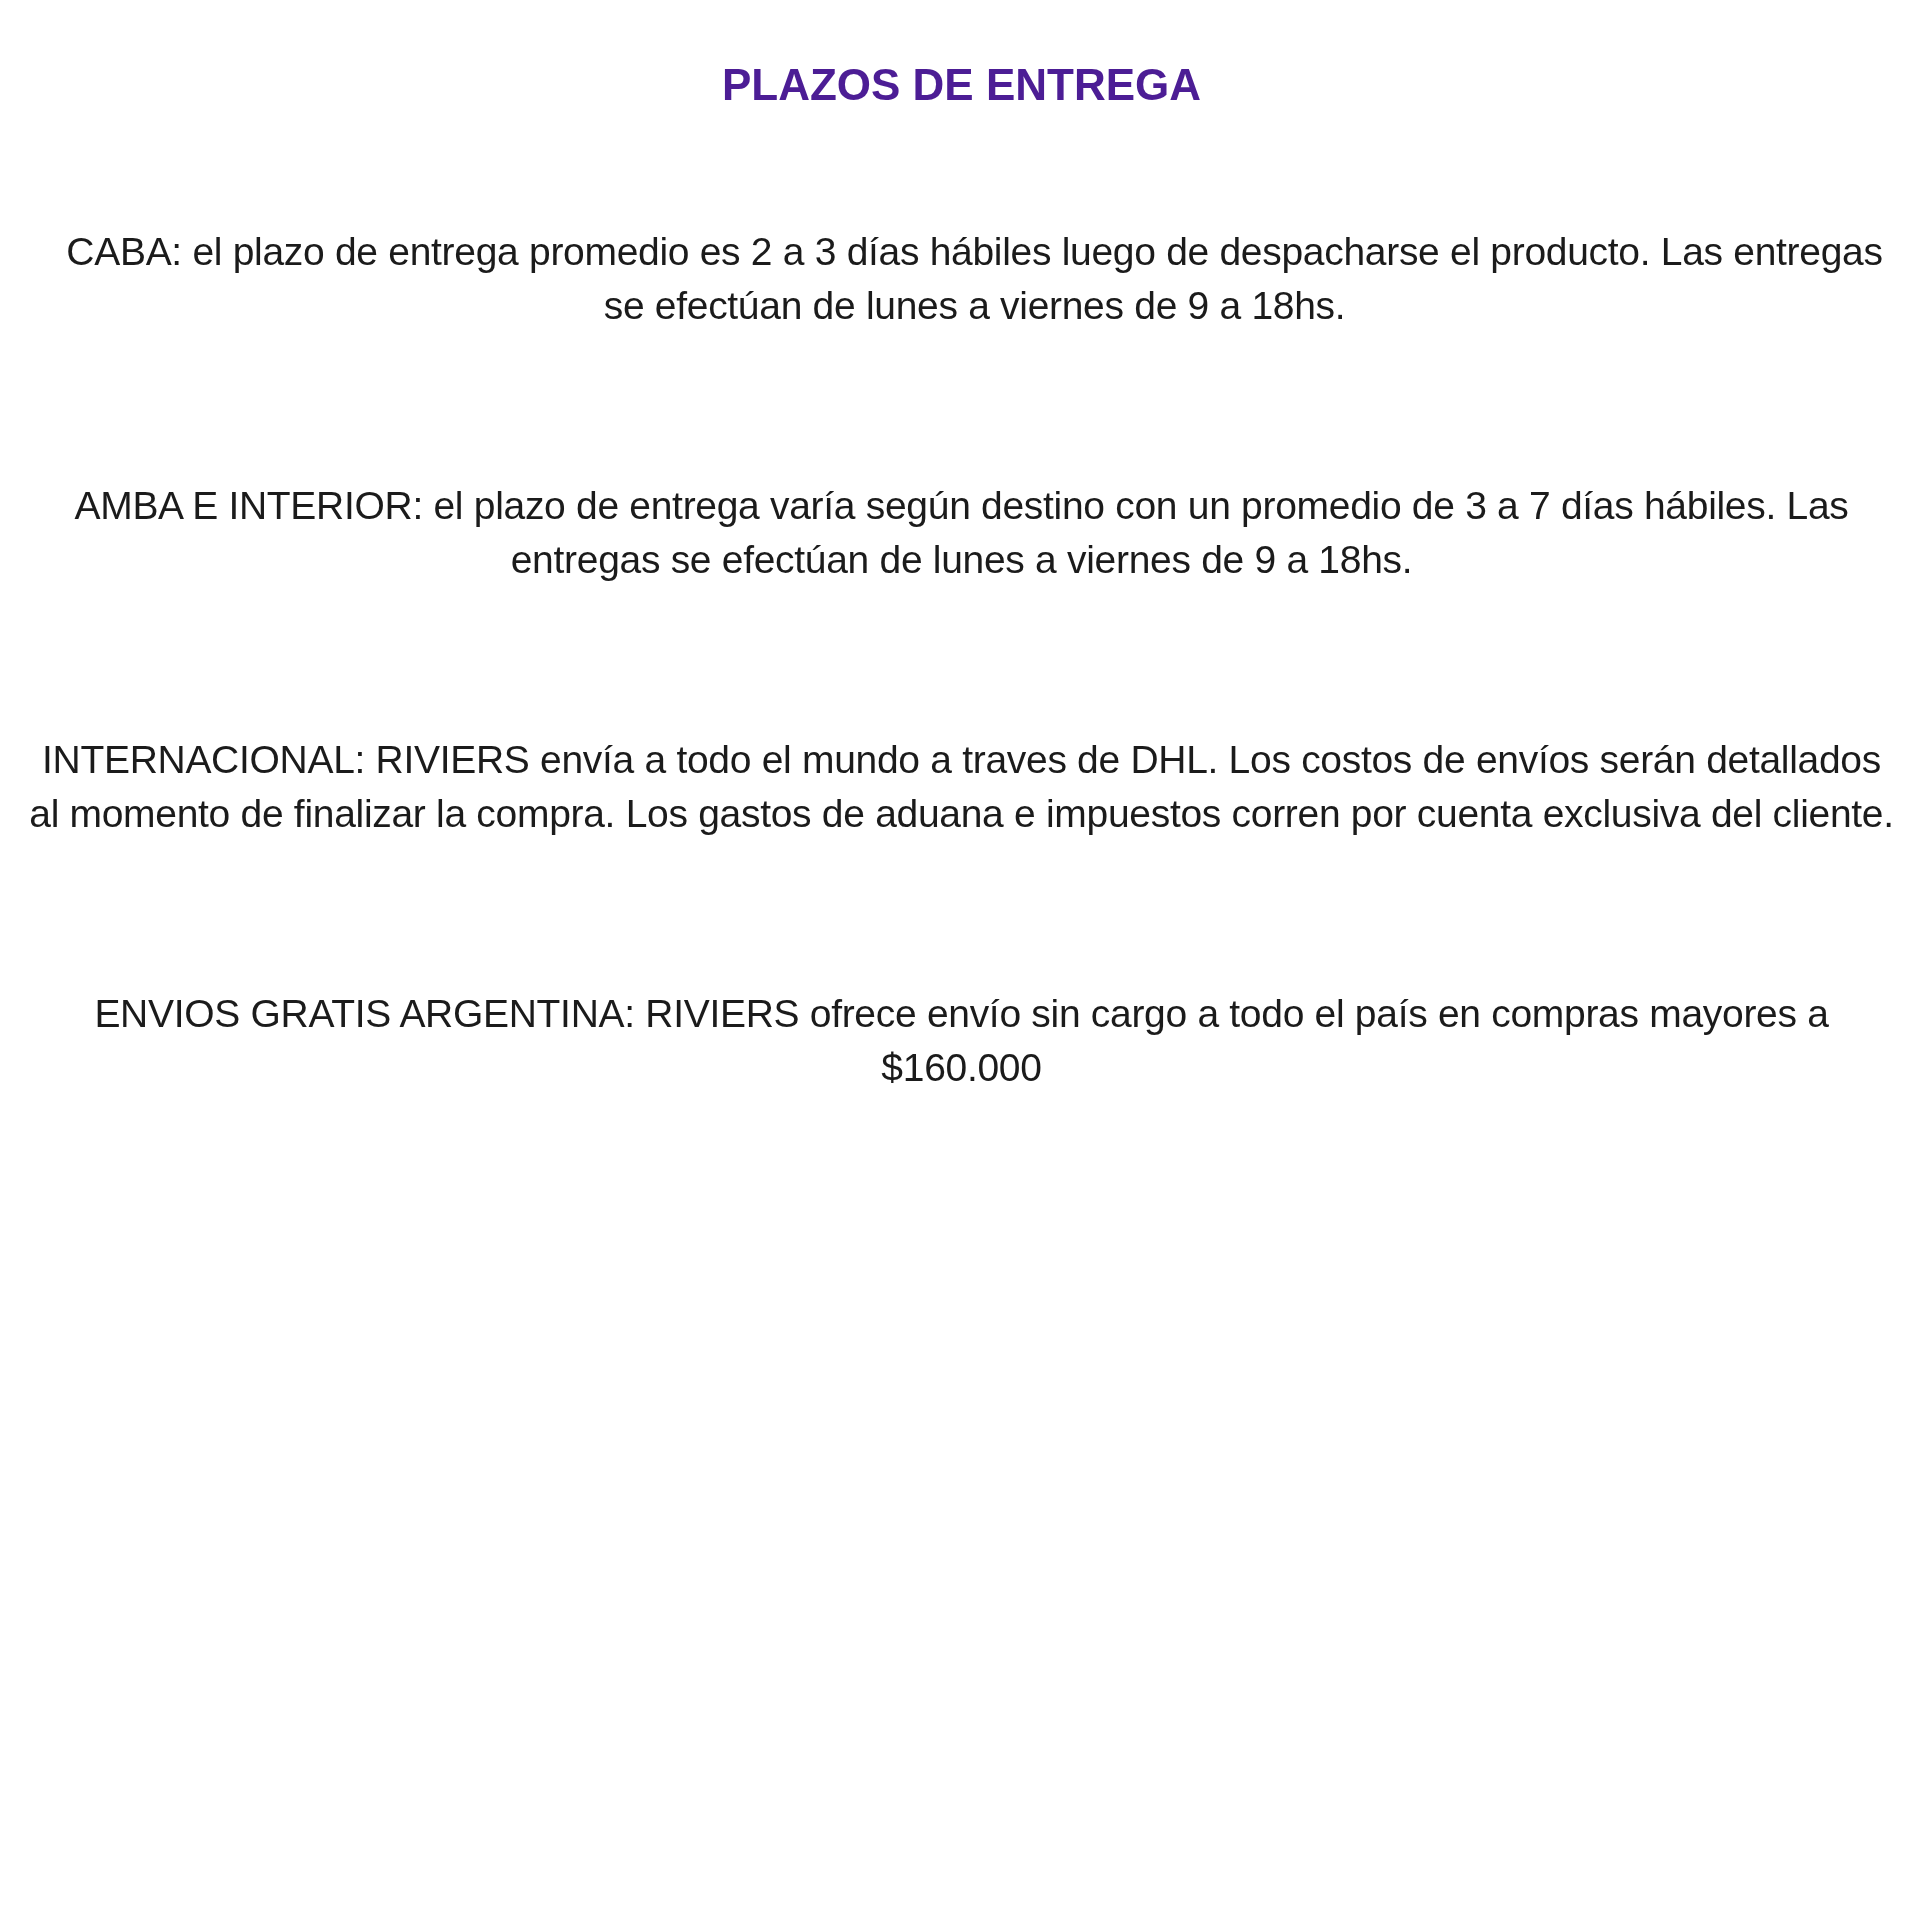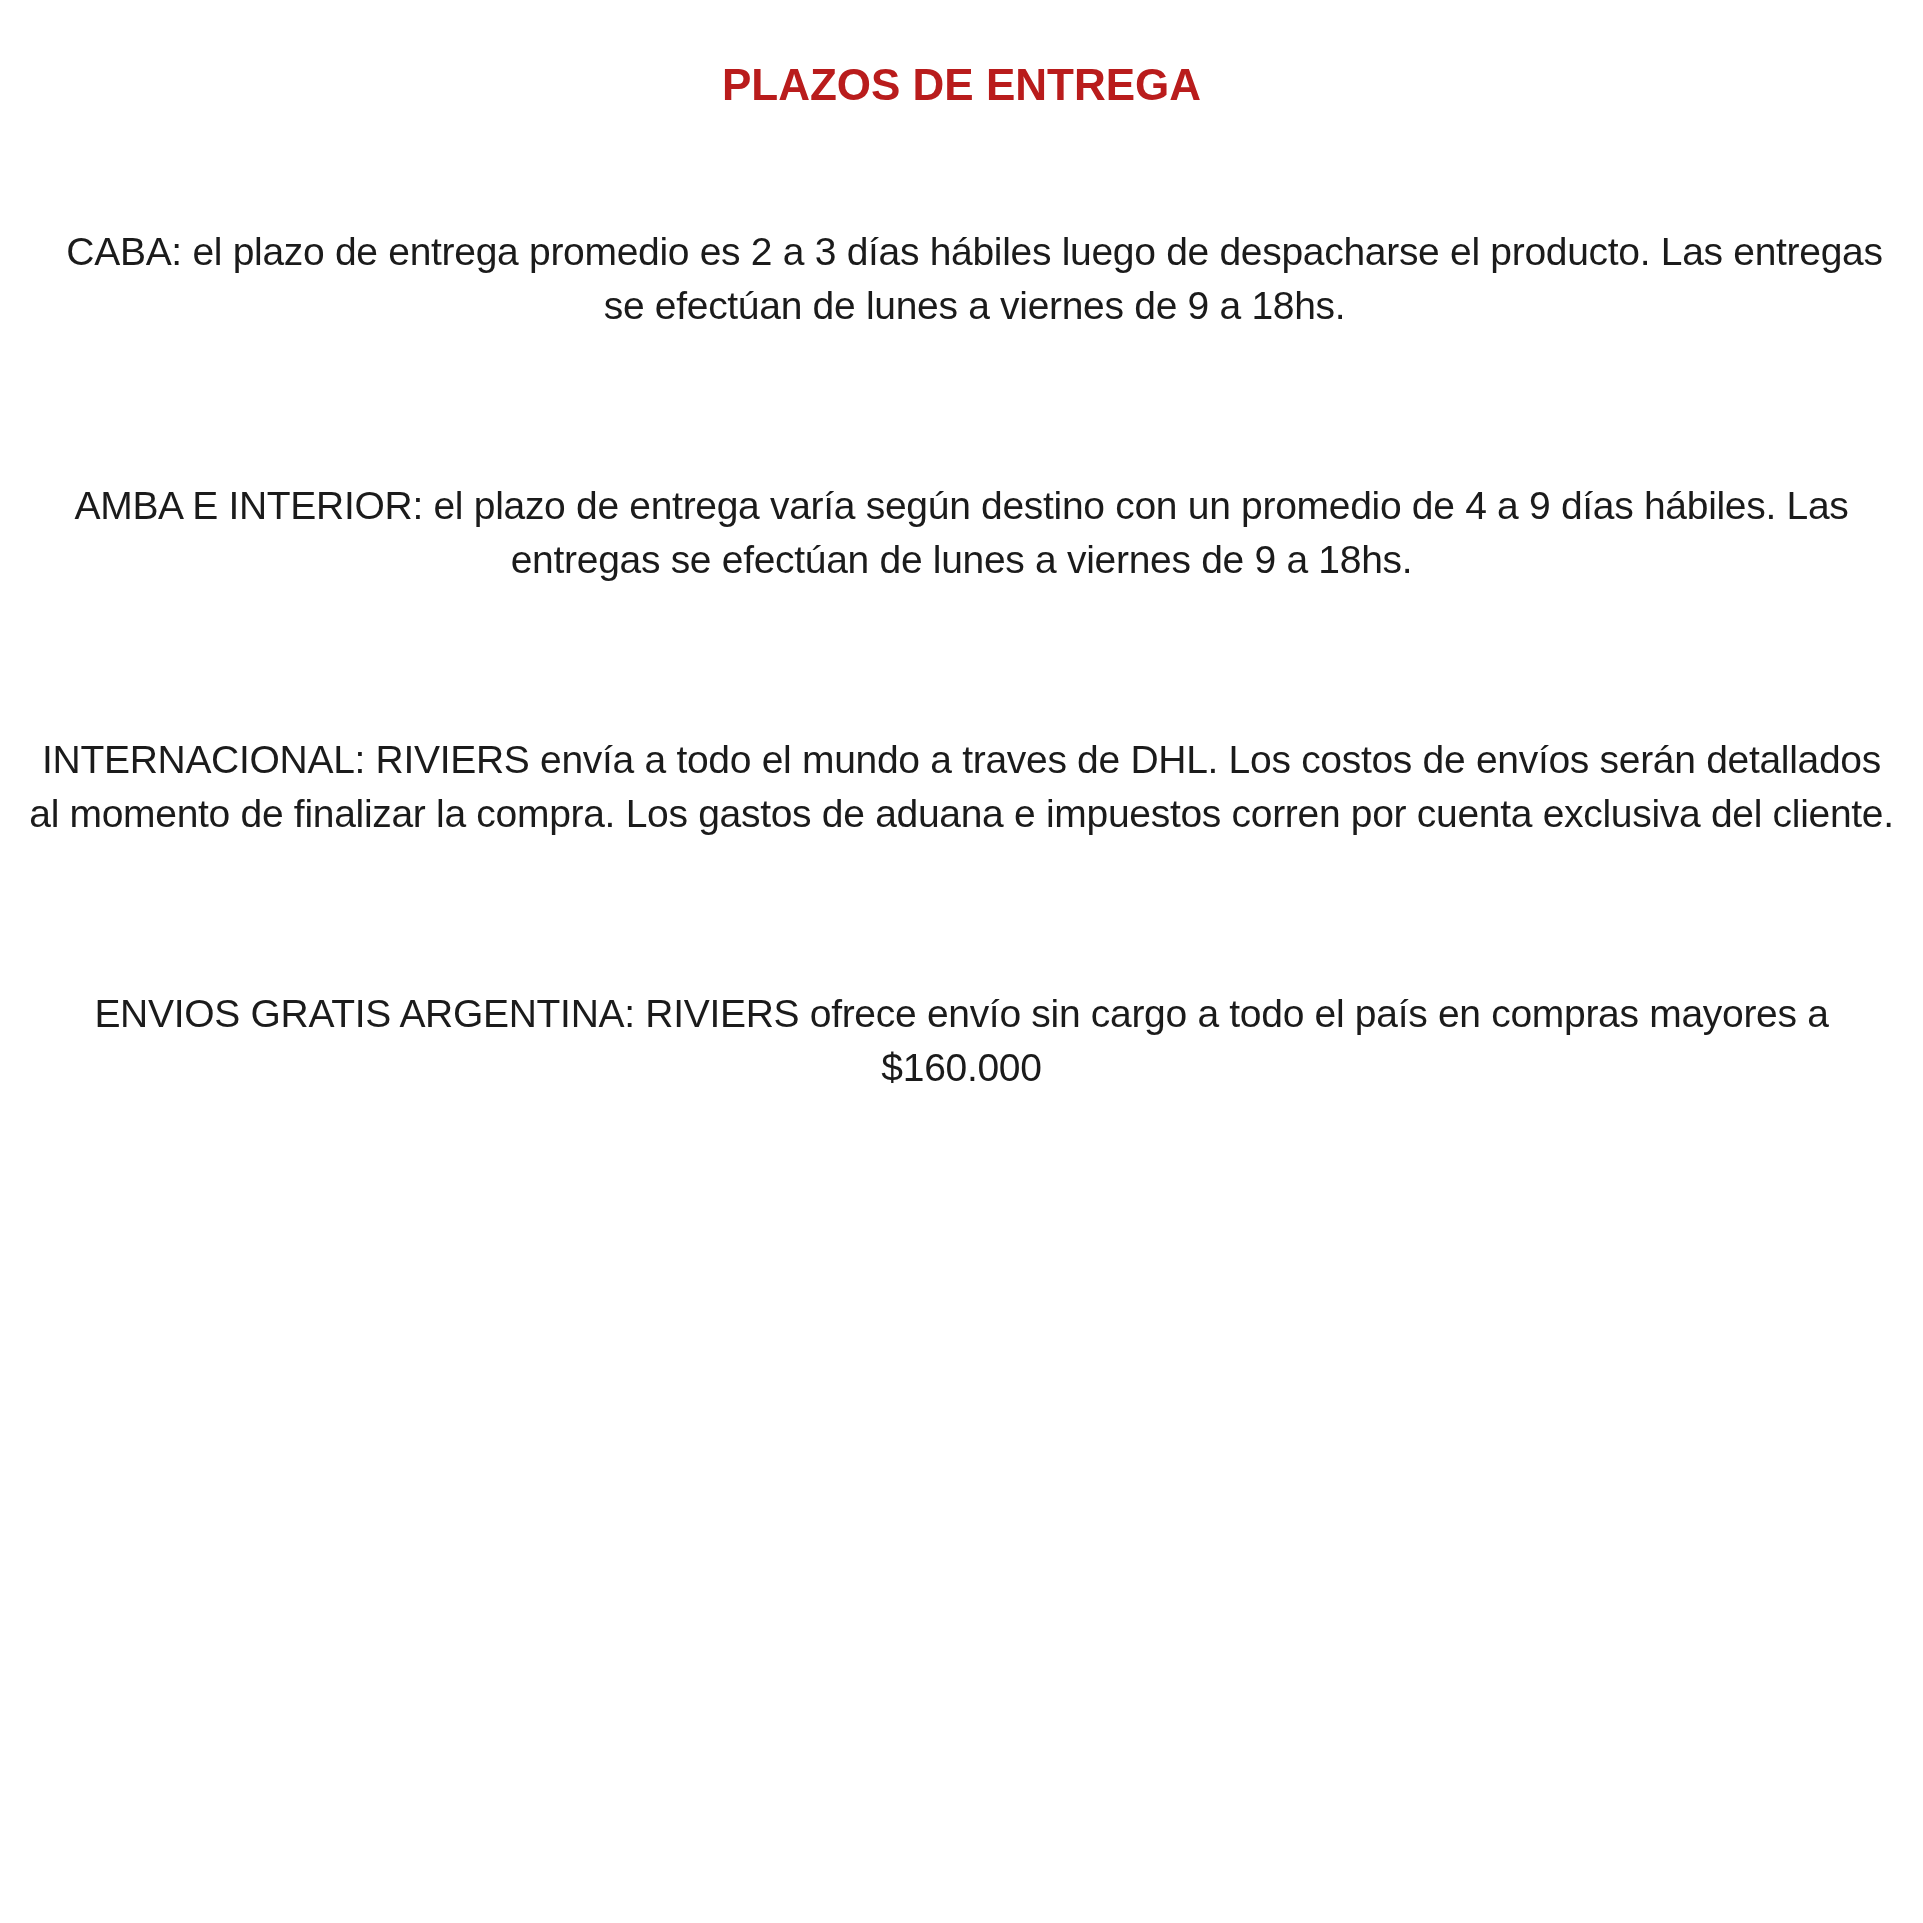--- a/index.html
+++ b/index.html
@@ -19,21 +19,21 @@
     height: 1923px;
     padding: 59px 22px 0;
     background: #ffffff;
   }
   .page-title {
     margin: 0;
     text-align: center;
     font-size: 44px;
     line-height: 52px;
     font-weight: 700;
-    color: #b91c1c;
+    color: #4c1d95;
     letter-spacing: 0;
   }
   .para {
     margin: 146px 0 0;
     text-align: center;
     font-size: 39px;
     line-height: 54px;
     font-weight: 400;
     color: #1b1b1b;
     letter-spacing: -0.3px;
@@ -44,21 +44,21 @@
   }
 </style>
 </head>
 <body>
 
 <main class="page">
   <h1 class="page-title">PLAZOS DE ENTREGA</h1>
 
   <p class="para first">CABA: el plazo de entrega promedio es 2 a 3 días hábiles luego de despacharse el producto. Las entregas se efectúan de lunes a viernes de 9 a 18hs.</p>
 
-  <p class="para">AMBA E INTERIOR: el plazo de entrega varía según destino con un promedio de 4 a 9 días hábiles. Las entregas se efectúan de lunes a viernes de 9 a 18hs.</p>
+  <p class="para">AMBA E INTERIOR: el plazo de entrega varía según destino con un promedio de 3 a 7 días hábiles. Las entregas se efectúan de lunes a viernes de 9 a 18hs.</p>
 
   <p class="para">INTERNACIONAL: RIVIERS envía a todo el mundo a traves de DHL. Los costos de envíos serán detallados al momento de finalizar la compra. Los gastos de aduana e impuestos corren por cuenta exclusiva del cliente.</p>
 
   <p class="para">ENVIOS GRATIS ARGENTINA: RIVIERS ofrece envío sin cargo a todo el país en compras mayores a $160.000</p>
 
 
 </main>
 
 
 </body></html>

